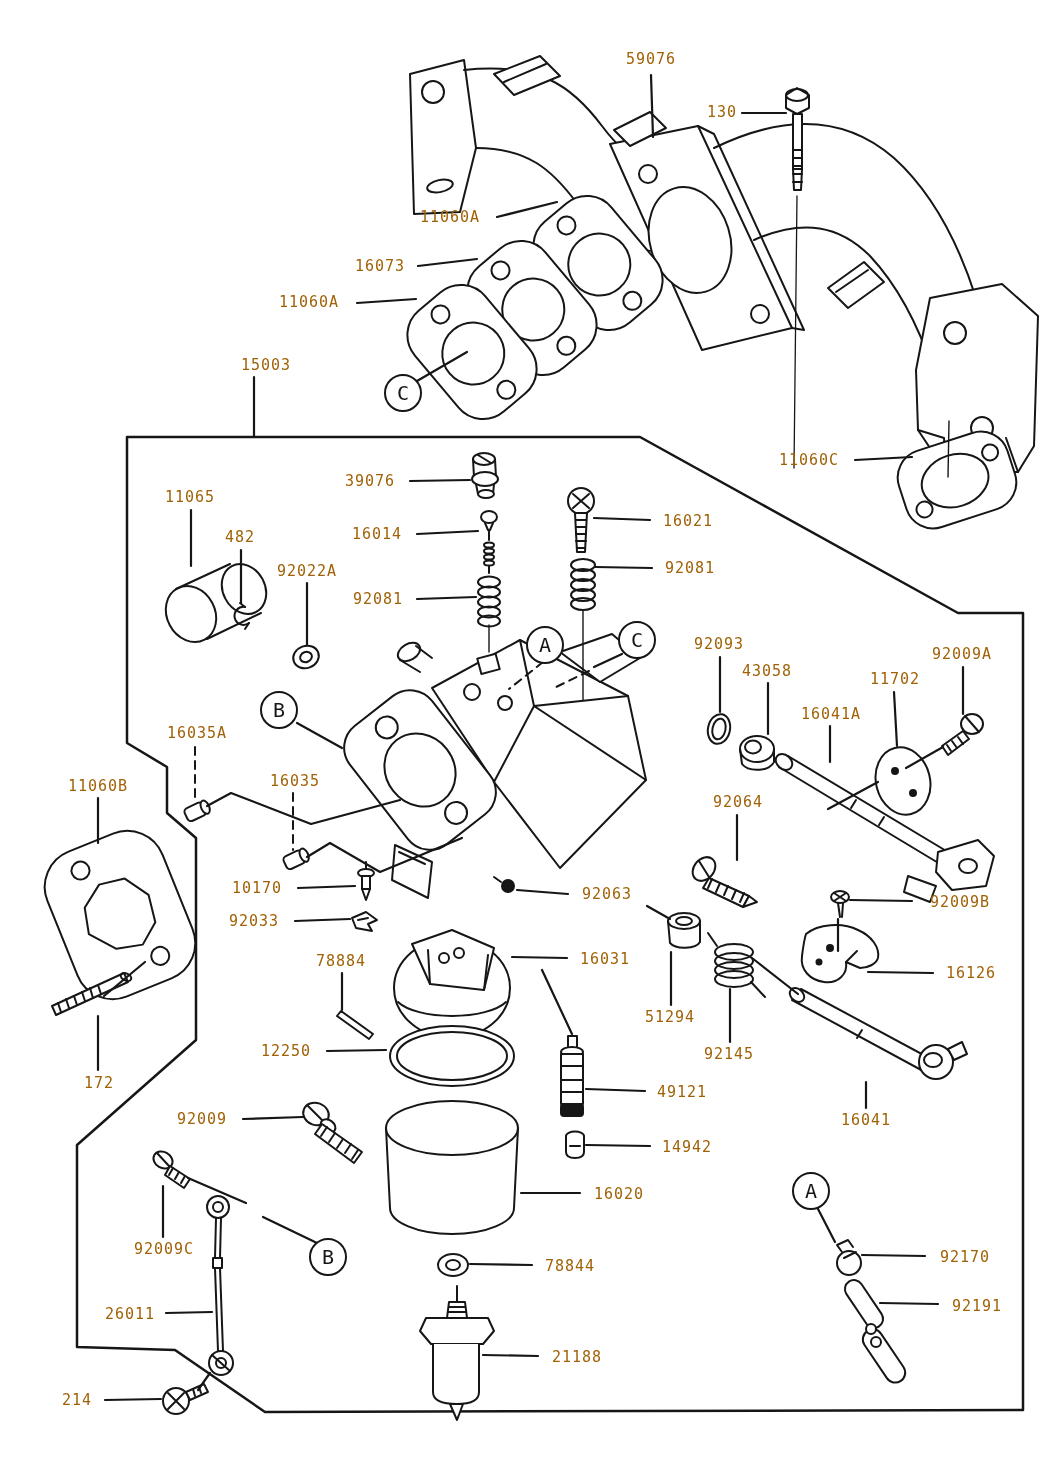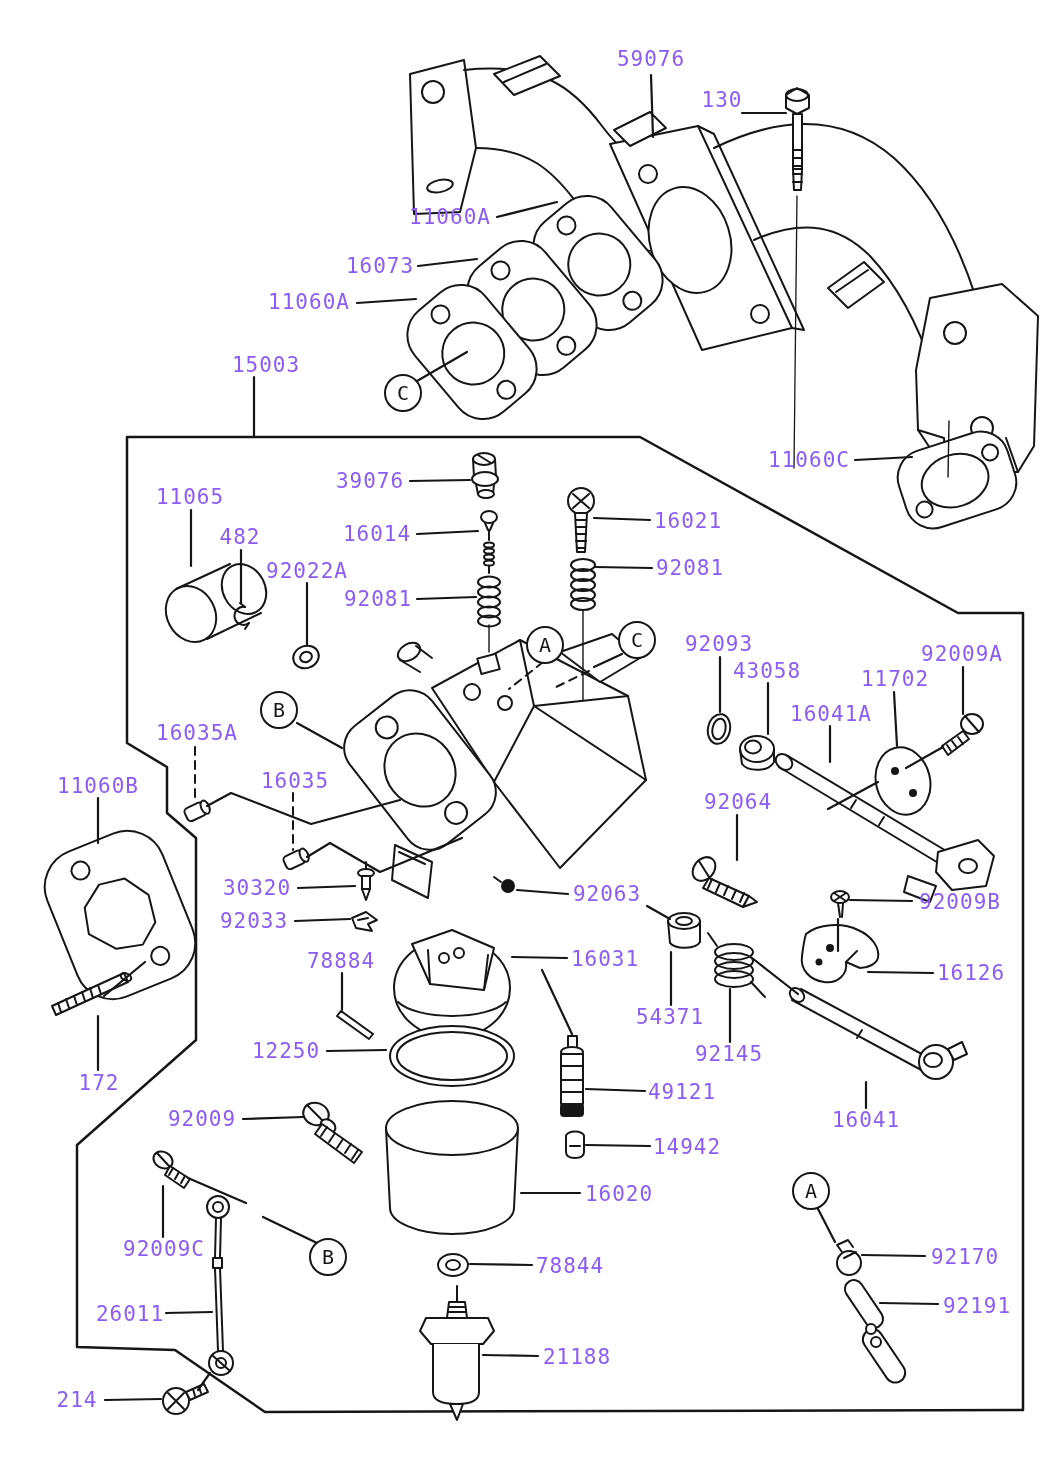--- a/index.html
+++ b/index.html
@@ -1,21 +1,21 @@
 <!DOCTYPE html>
 <html><head>
 <meta charset="utf-8">
 <style>
   html,body{margin:0;padding:0;background:#e8e8e8;}
   .stage{position:relative;width:1054px;height:1469px;background:#ffffff;overflow:hidden;
          font-family:"DejaVu Sans Mono", monospace;}
   svg.art{position:absolute;left:0;top:0;width:1054px;height:1469px;}
   .art *{vector-effect:none;}
-  .lbl{position:absolute;transform:translate(-50%,-50%);font-size:21px;letter-spacing:1px;
-       color:#8b5cf6;white-space:nowrap;line-height:1;}
+  .lbl{position:absolute;transform:translate(-50%,-50%);font-size:15px;letter-spacing:1px;
+       color:#a16207;white-space:nowrap;line-height:1;}
   .bubble{position:absolute;transform:translate(-50%,-50%);width:34px;height:34px;
           border:2.5px solid #161616;border-radius:50%;display:flex;align-items:center;
           justify-content:center;font-size:20px;color:#161616;background:#fff;}
 </style>
 </head>
 <body>
 
 <div class="stage">
 
 <svg class="art" viewBox="0 0 1054 1469" fill="none" stroke="#161616" stroke-width="2" stroke-linecap="round" stroke-linejoin="round">
@@ -407,21 +407,21 @@
   </g>
   <g stroke-width="2" stroke-dasharray="8,6">
     <line x1="195" y1="747" x2="195" y2="799"></line>
     <line x1="293" y1="793" x2="293" y2="850"></line>
     <line x1="543" y1="662" x2="509" y2="689"></line>
     <line x1="589" y1="671" x2="554" y2="688"></line>
   </g>
 </svg>
 
 <span class="lbl" style="left:651px;top:59px">59076</span>
-<span class="lbl" style="left:722px;top:100px">130</span>
+<span class="lbl" style="left:722px;top:112px">130</span>
 <span class="lbl" style="left:450px;top:217px">11060A</span>
 <span class="lbl" style="left:380px;top:266px">16073</span>
 <span class="lbl" style="left:309px;top:302px">11060A</span>
 <span class="lbl" style="left:266px;top:365px">15003</span>
 <span class="lbl" style="left:809px;top:460px">11060C</span>
 <span class="lbl" style="left:370px;top:481px">39076</span>
 <span class="lbl" style="left:190px;top:497px">11065</span>
 <span class="lbl" style="left:240px;top:537px">482</span>
 <span class="lbl" style="left:377px;top:534px">16014</span>
 <span class="lbl" style="left:307px;top:571px">92022A</span>
@@ -430,27 +430,27 @@
 <span class="lbl" style="left:690px;top:568px">92081</span>
 <span class="lbl" style="left:719px;top:644px">92093</span>
 <span class="lbl" style="left:767px;top:671px">43058</span>
 <span class="lbl" style="left:895px;top:679px">11702</span>
 <span class="lbl" style="left:962px;top:654px">92009A</span>
 <span class="lbl" style="left:831px;top:714px">16041A</span>
 <span class="lbl" style="left:738px;top:802px">92064</span>
 <span class="lbl" style="left:197px;top:733px">16035A</span>
 <span class="lbl" style="left:98px;top:786px">11060B</span>
 <span class="lbl" style="left:295px;top:781px">16035</span>
-<span class="lbl" style="left:257px;top:888px">30320</span>
+<span class="lbl" style="left:257px;top:888px">10170</span>
 <span class="lbl" style="left:254px;top:921px">92033</span>
 <span class="lbl" style="left:341px;top:961px">78884</span>
 <span class="lbl" style="left:286px;top:1051px">12250</span>
 <span class="lbl" style="left:605px;top:959px">16031</span>
 <span class="lbl" style="left:607px;top:894px">92063</span>
-<span class="lbl" style="left:670px;top:1017px">54371</span>
+<span class="lbl" style="left:670px;top:1017px">51294</span>
 <span class="lbl" style="left:729px;top:1054px">92145</span>
 <span class="lbl" style="left:682px;top:1092px">49121</span>
 <span class="lbl" style="left:687px;top:1147px">14942</span>
 <span class="lbl" style="left:619px;top:1194px">16020</span>
 <span class="lbl" style="left:202px;top:1119px">92009</span>
 <span class="lbl" style="left:164px;top:1249px">92009C</span>
 <span class="lbl" style="left:130px;top:1314px">26011</span>
 <span class="lbl" style="left:77px;top:1400px">214</span>
 <span class="lbl" style="left:577px;top:1357px">21188</span>
 <span class="lbl" style="left:570px;top:1266px">78844</span>

